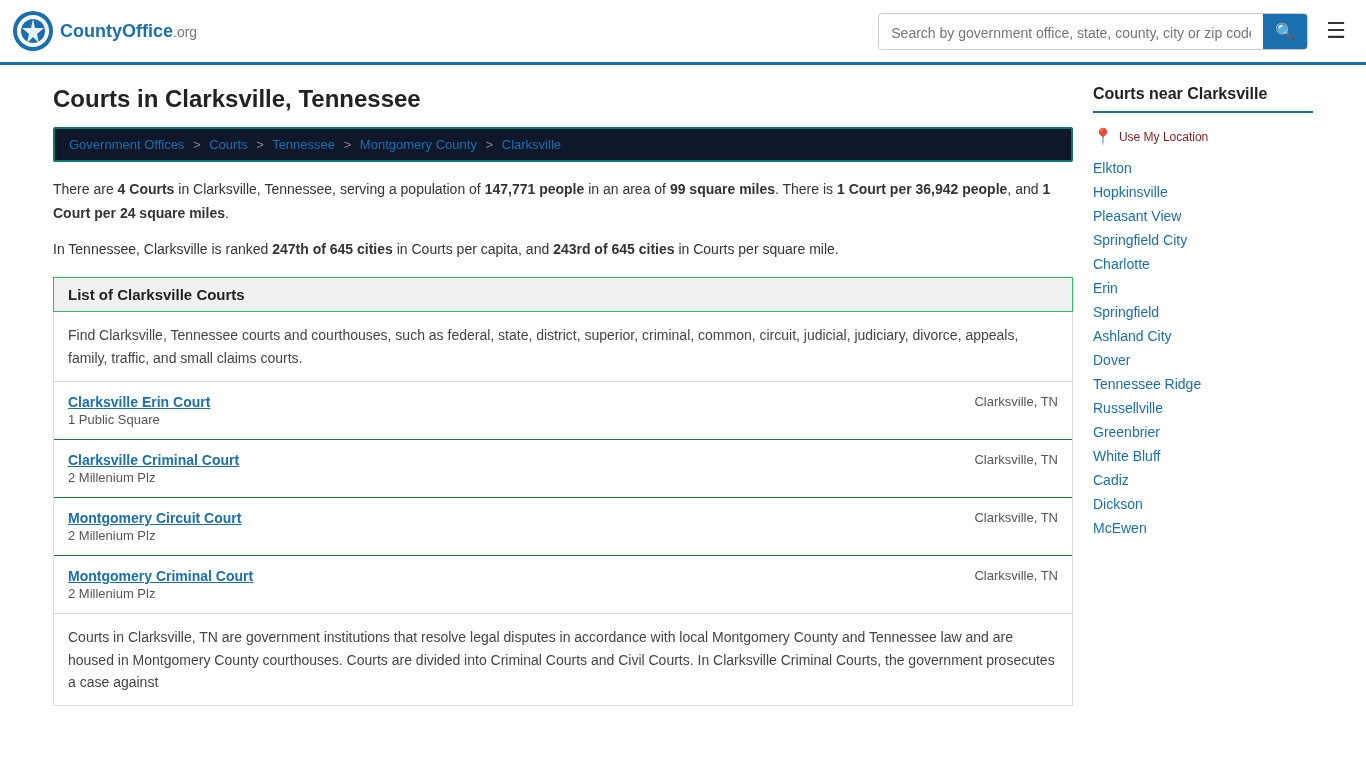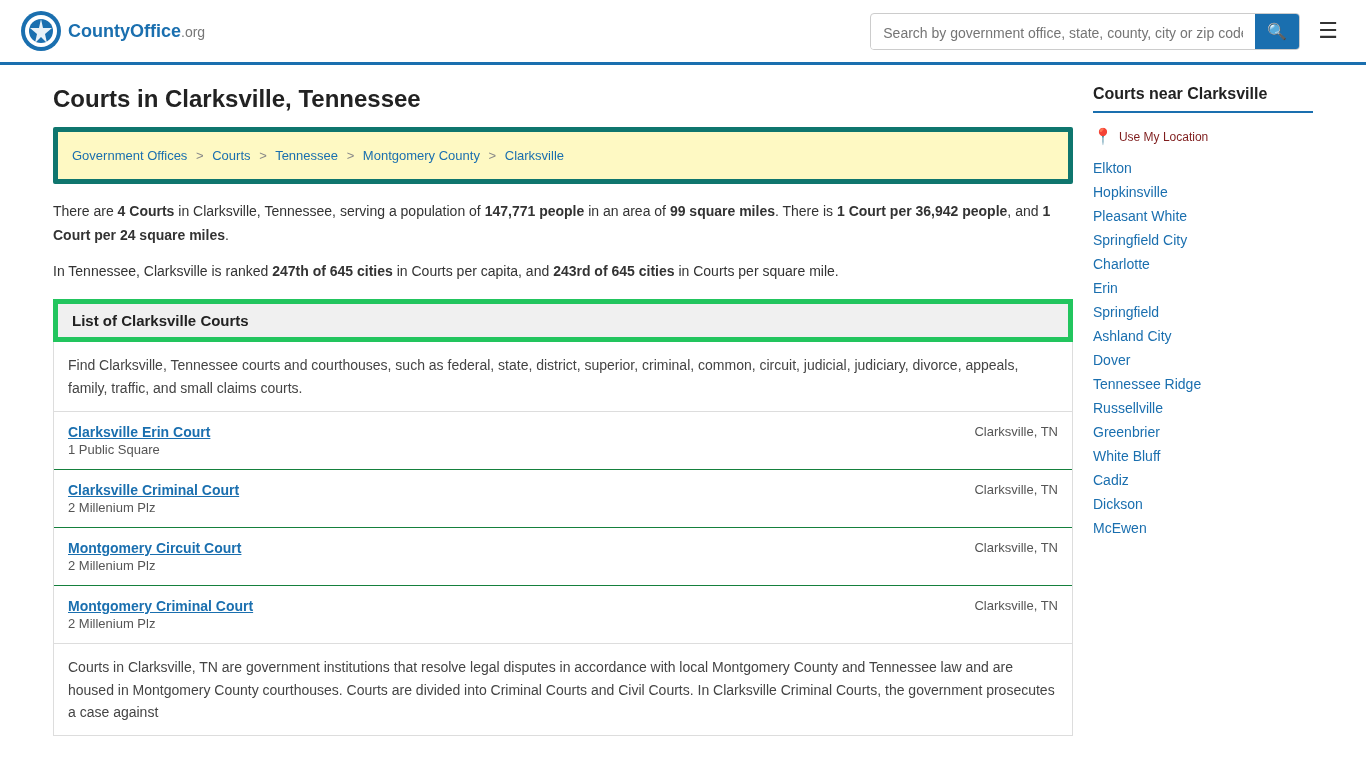--- a/index.html
+++ b/index.html
@@ -2,21 +2,21 @@
 <html><head>
   <meta charset="utf-8">
   <style>
     * { margin: 0; padding: 0; box-sizing: border-box; }
     body { font-family: Arial, sans-serif; font-size: 14px; color: #333; background: #fff; }
 
     
     .header {
       background: #fff;
       border-bottom: 3px solid #1a6faf;
-      padding: 10px 20px;
+      padding: 10px 12px;
       display: flex;
       align-items: center;
       justify-content: space-between;
     }
     .logo-area {
       display: flex;
       align-items: center;
       gap: 6px;
     }
     .logo-icon {
@@ -81,23 +81,23 @@
     
     .page-title {
       font-size: 24px;
       font-weight: bold;
       color: #222;
       margin-bottom: 14px;
     }
 
     
     .breadcrumb {
-      background: #fef9c3;
-      border: 5px solid #0f766e;
-      padding: 16px 14px;
+      background: #0f172a;
+      border: 2px solid #0f766e;
+      padding: 8px 14px;
       font-size: 13px;
       color: #555;
       margin-bottom: 16px;
       border-radius: 2px;
     }
     .breadcrumb a {
       color: #1a6faf;
       text-decoration: none;
     }
     .breadcrumb .sep { margin: 0 5px; color: #888; }
@@ -107,21 +107,21 @@
       font-size: 14px;
       line-height: 1.7;
       color: #333;
       margin-bottom: 12px;
     }
     .description strong { font-weight: bold; text-align: center; }
 
     
     .section-header {
       background: #f0f0f0;
-      border: 5px solid #22c55e;
+      border: 1px solid #22c55e;
       padding: 8px 14px;
       font-size: 15px;
       font-weight: bold;
       color: #222;
       margin-top: 16px;
       margin-bottom: 0;
     }
 
     
     .section-content {
@@ -305,21 +305,21 @@
 
   <div class="sidebar">
     <div class="sidebar-title">Courts near Clarksville</div>
     <div class="use-location">
       <span class="pin-icon">📍</span>
       <a href="#">Use My Location</a>
     </div>
     <ul class="nearby-list" id="nearby-list-container">
     <li><a href="#">Elkton</a></li>
         <li><a href="#">Hopkinsville</a></li>
-        <li><a href="#">Pleasant White</a></li>
+        <li><a href="#">Pleasant View</a></li>
         <li><a href="#">Springfield City</a></li>
         <li><a href="#">Charlotte</a></li>
         <li><a href="#">Erin</a></li>
         <li><a href="#">Springfield</a></li>
         <li><a href="#">Ashland City</a></li>
         <li><a href="#">Dover</a></li>
         <li><a href="#">Tennessee Ridge</a></li>
         <li><a href="#">Russellville</a></li>
         <li><a href="#">Greenbrier</a></li>
         <li><a href="#">White Bluff</a></li>

